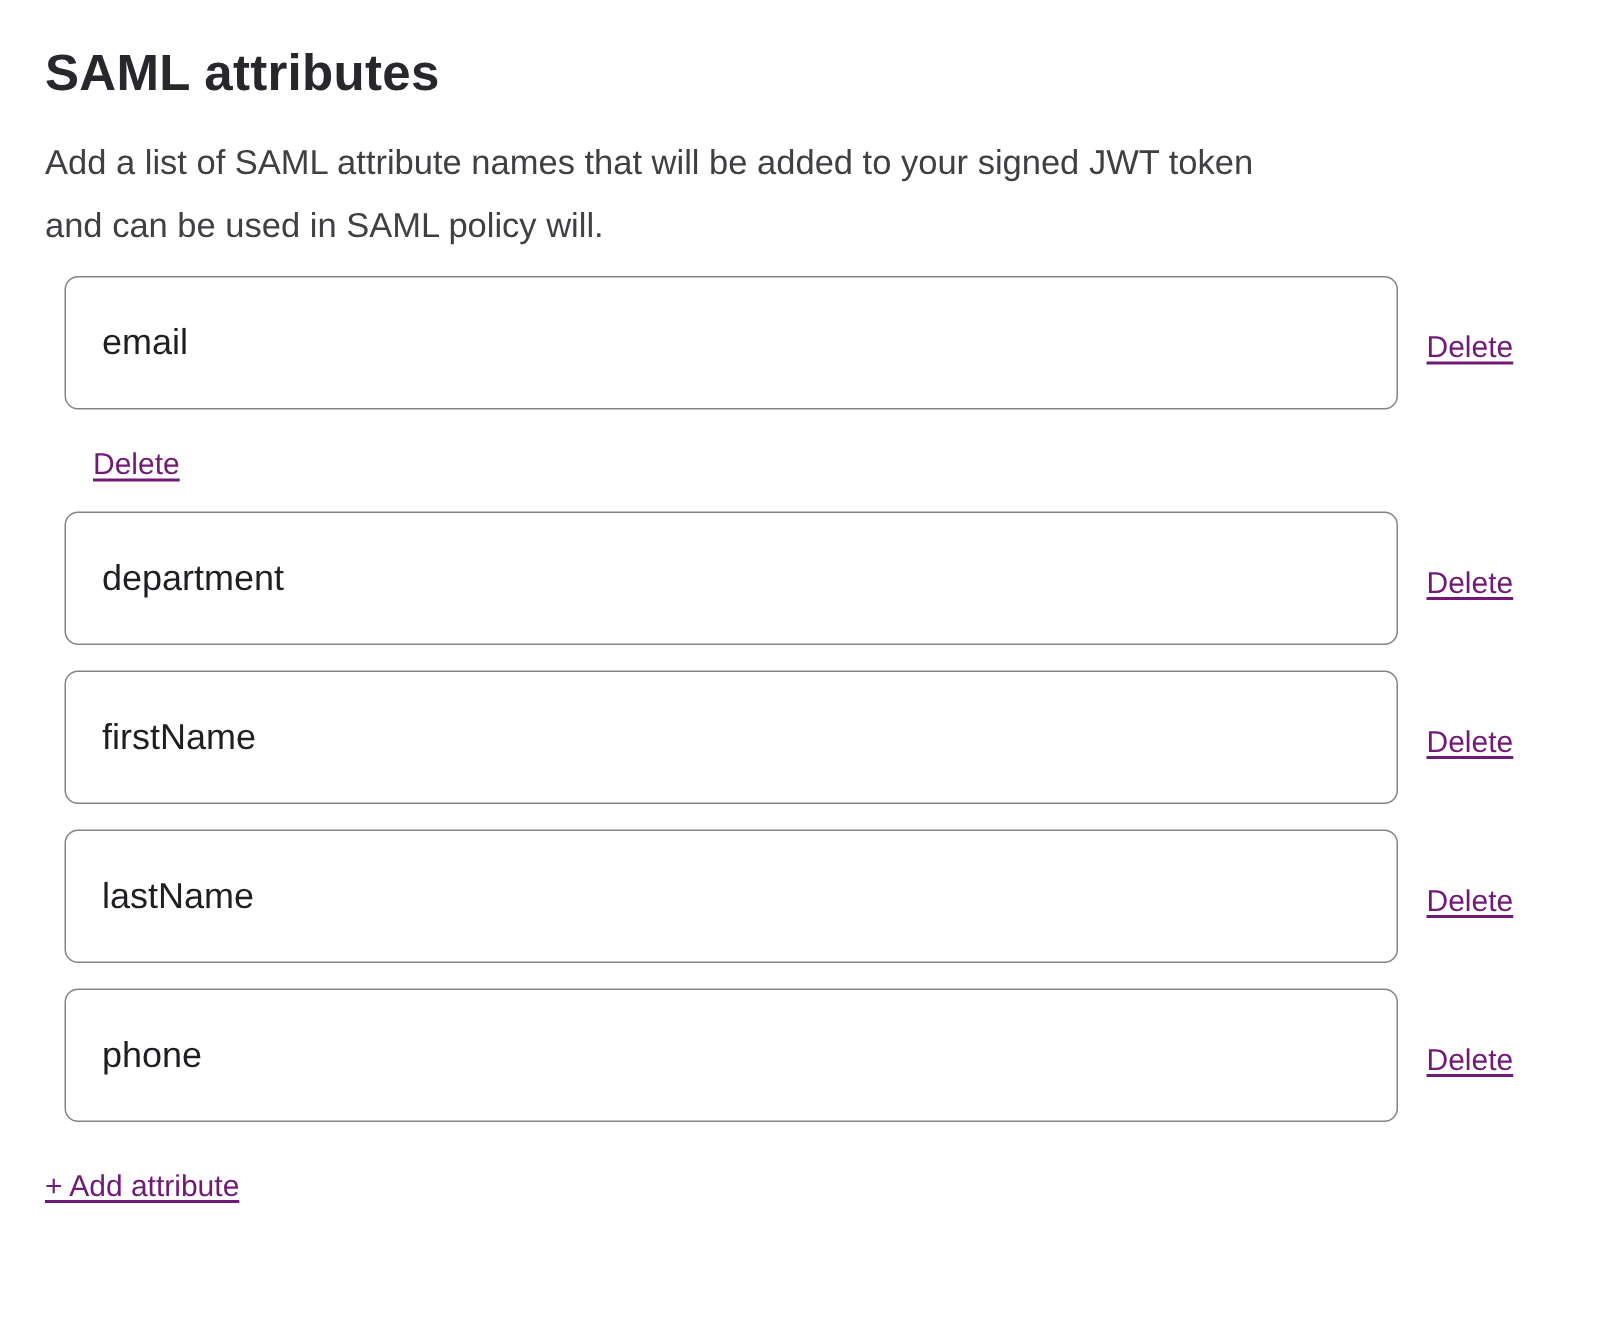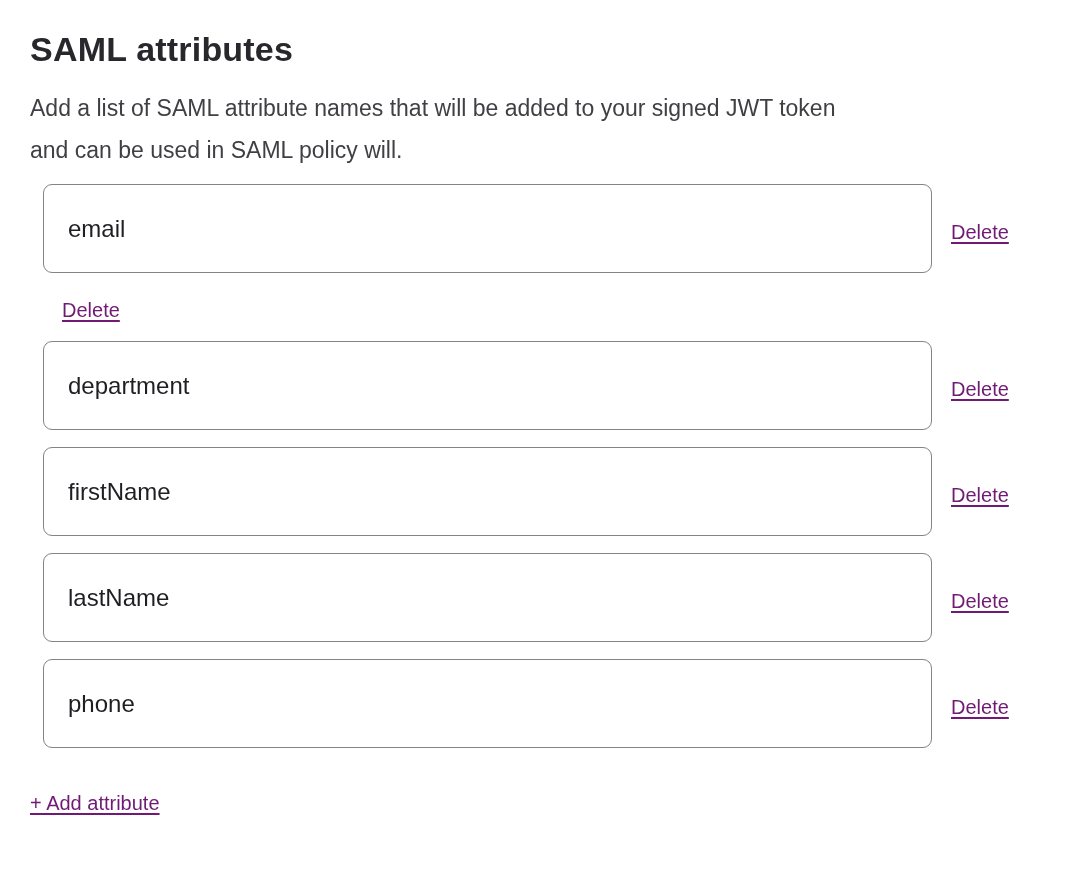--- a/index.html
+++ b/index.html
@@ -62,21 +62,21 @@
     cursor: pointer;
     font-size: 20px;
     line-height: 28px;
   }
   .delete-link {
     margin-left: 19px;
     margin-top: 6px;
     white-space: nowrap;
   }
   .add-link-wrap {
-    margin-top: 41px;
+    margin-top: 29px;
   }
 </style>
 </head>
 <body>
 
 <div class="page">
 
   <h2 class="section-title">SAML attributes</h2>
 
   <div class="section-desc">

